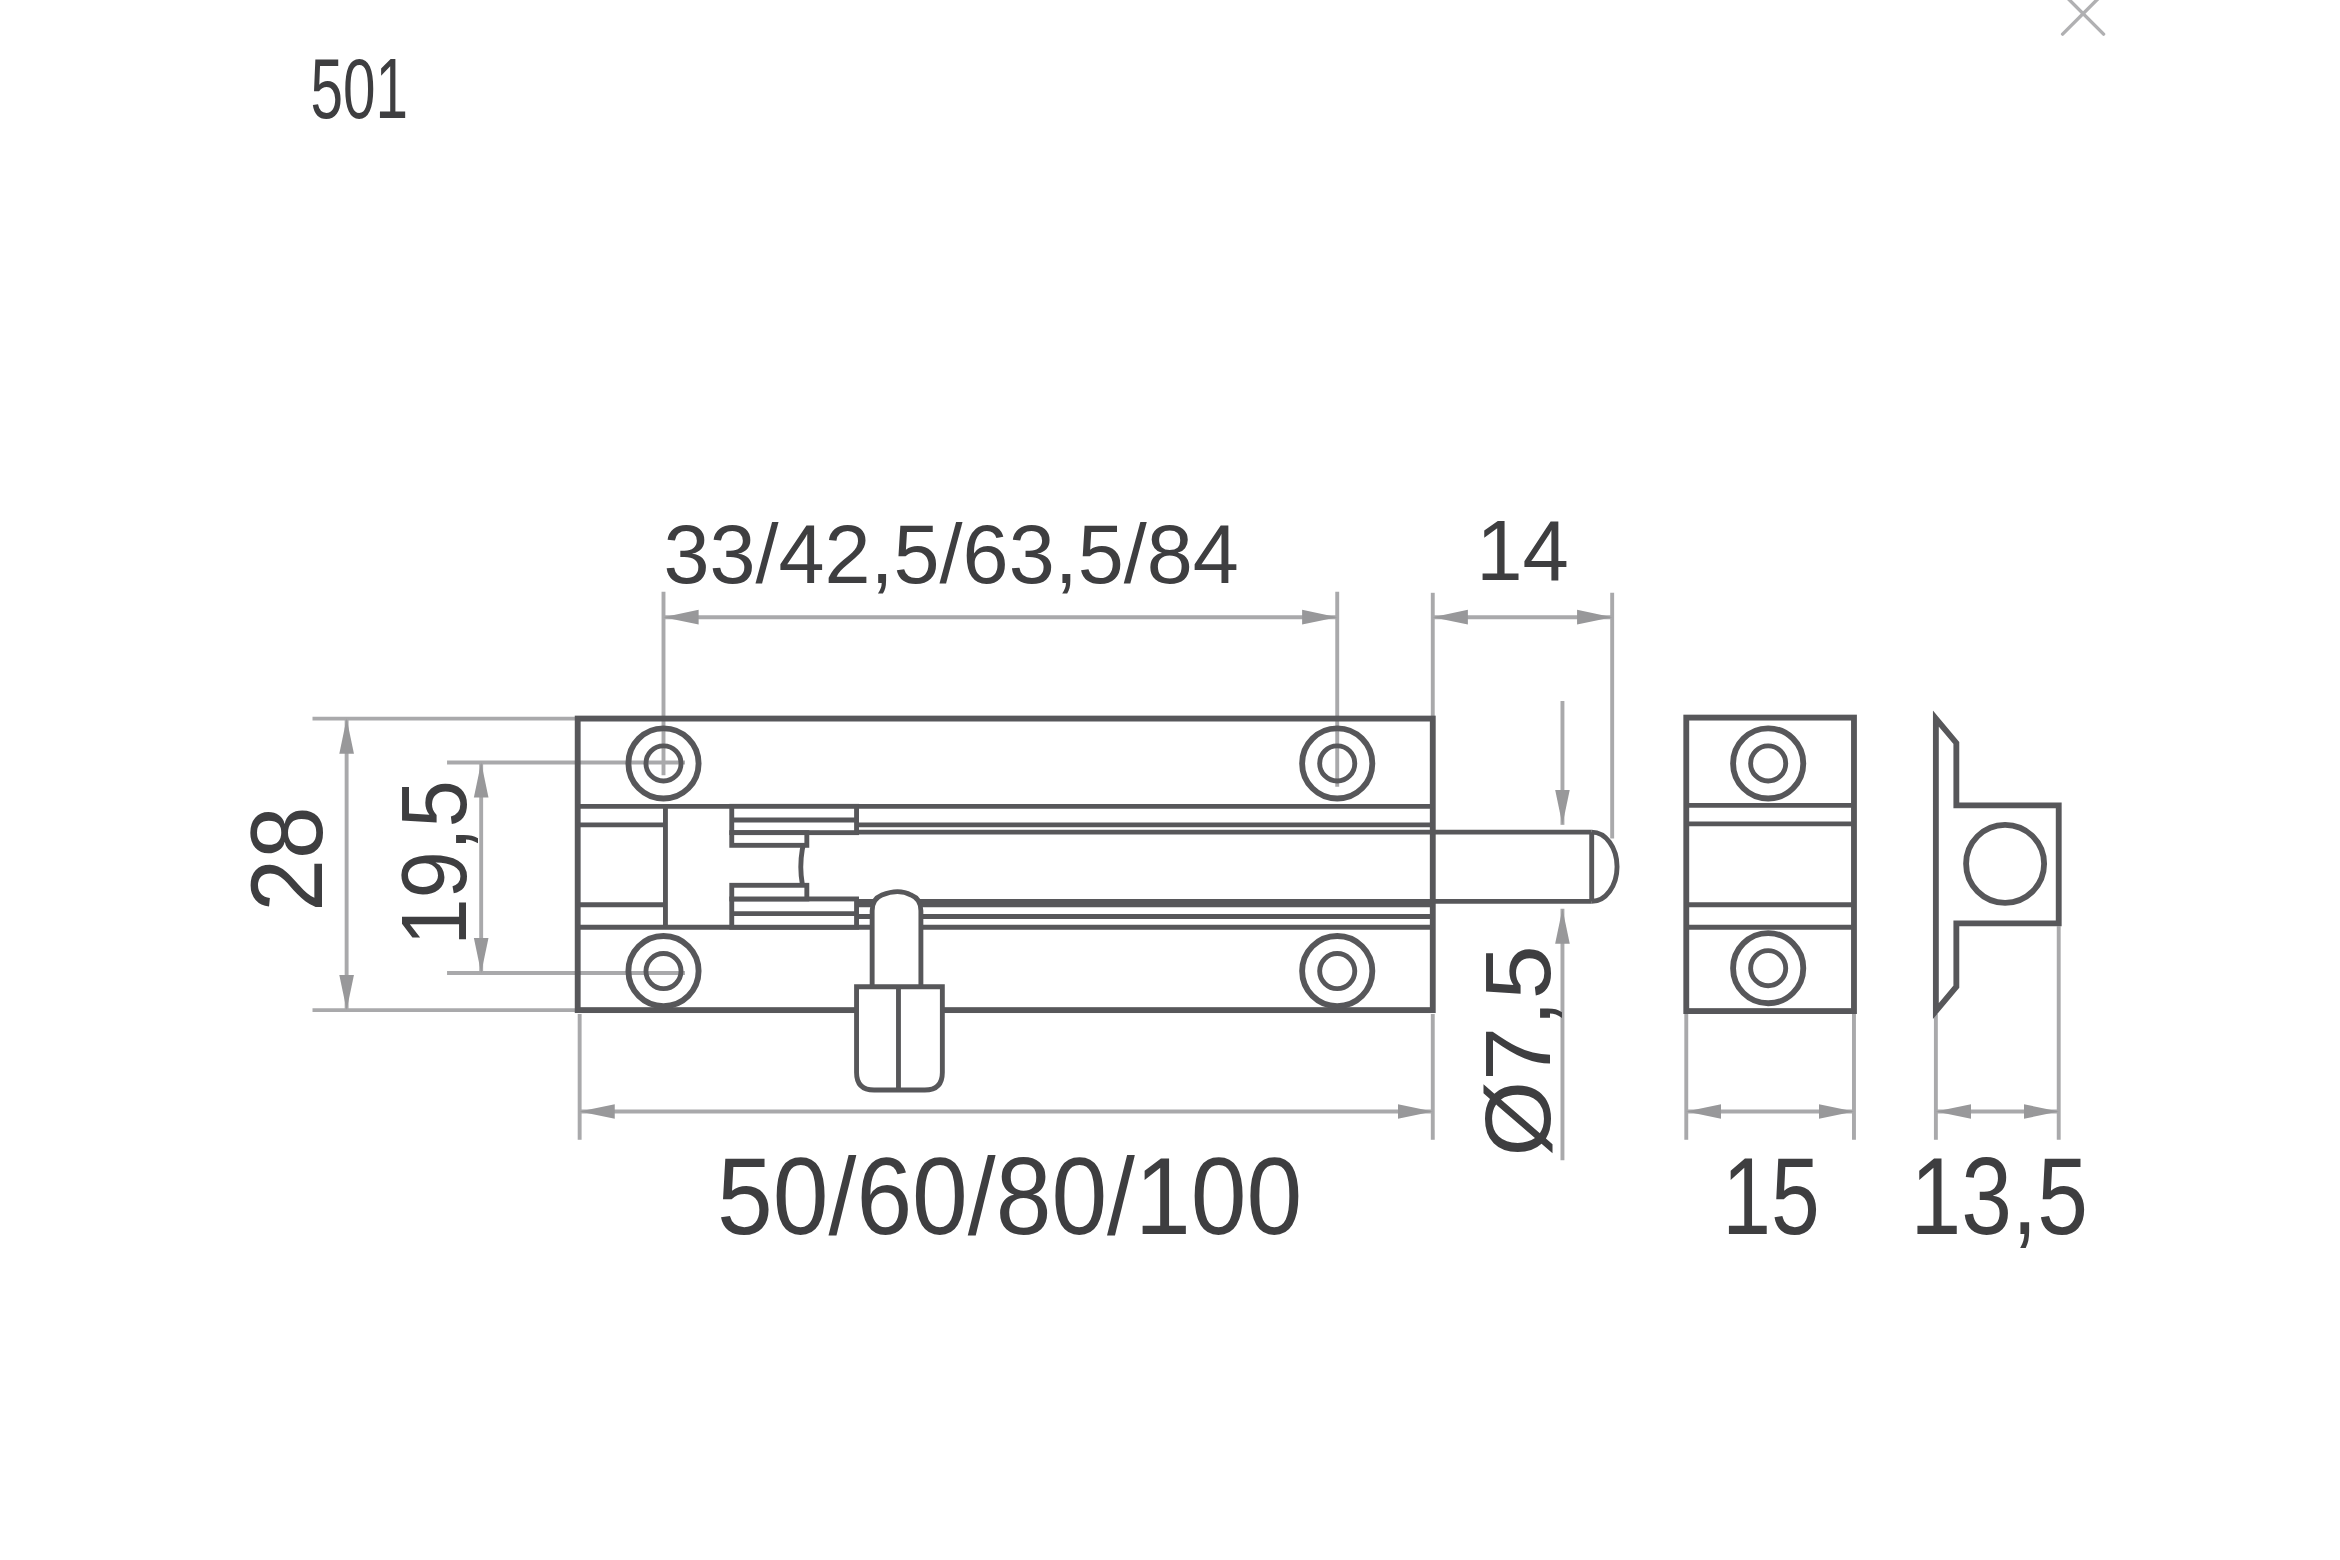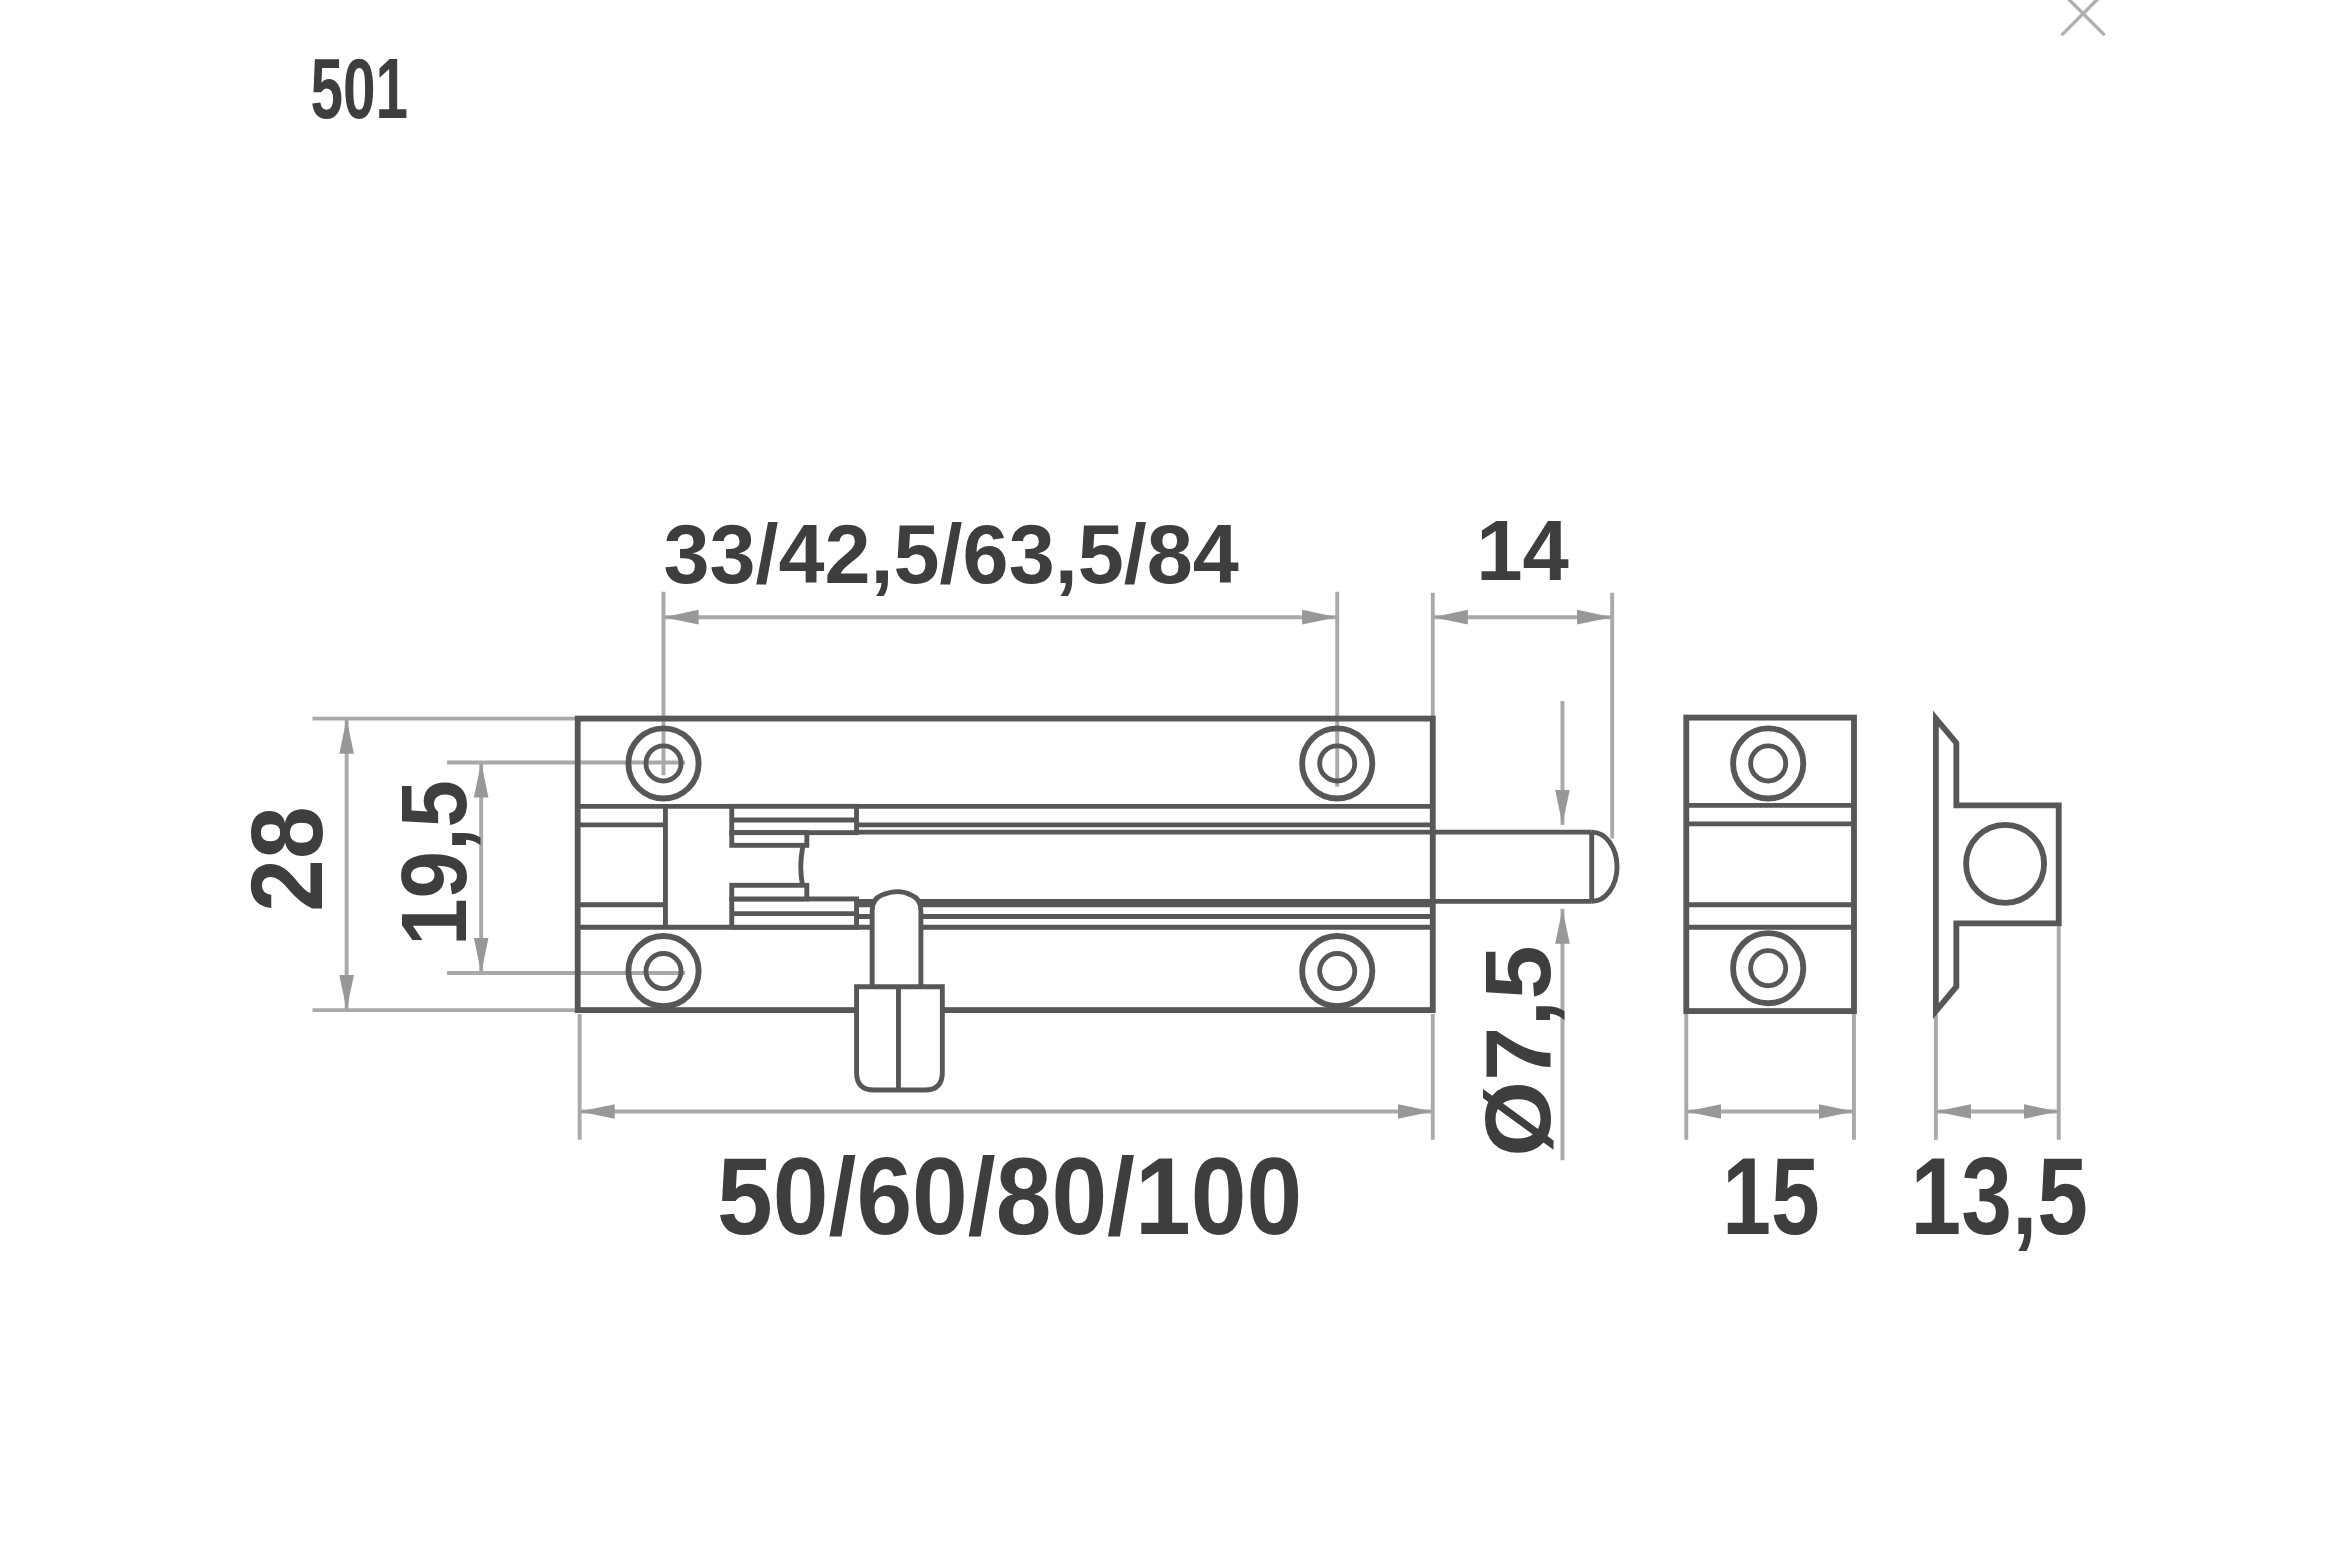--- a/index.html
+++ b/index.html
@@ -9,21 +9,20 @@
     width: 2341px;
     height: 1560px;
     overflow: hidden;
     font-family: "Liberation Sans", sans-serif;
   }
   #stage {
     position: relative;
     width: 2341px;
     height: 1560px;
     background: var(--background, #ffffff);
-    font-weight: bold;
   }
   svg { display: block; }
   .ink        { stroke: var(--ink, #57575a); stroke-width: 6; fill: none; }
   .ink-thin   { stroke: var(--ink, #57575a); stroke-width: 5; fill: none; }
   .ink-mask   { stroke: var(--ink, #57575a); stroke-width: 5; fill: #ffffff; }
   .dimline    { stroke: var(--dim-line, #a9a9ab); stroke-width: 4; fill: none; }
   .arrowhead  { fill: var(--arrow, #98989a); stroke: none; }
   .label      { fill: var(--label, #3e3e40); stroke: none; }
   .close-x    { stroke: var(--close, #b0b0b2); stroke-width: 3.5; fill: none; stroke-linecap: round; }
 </style>

